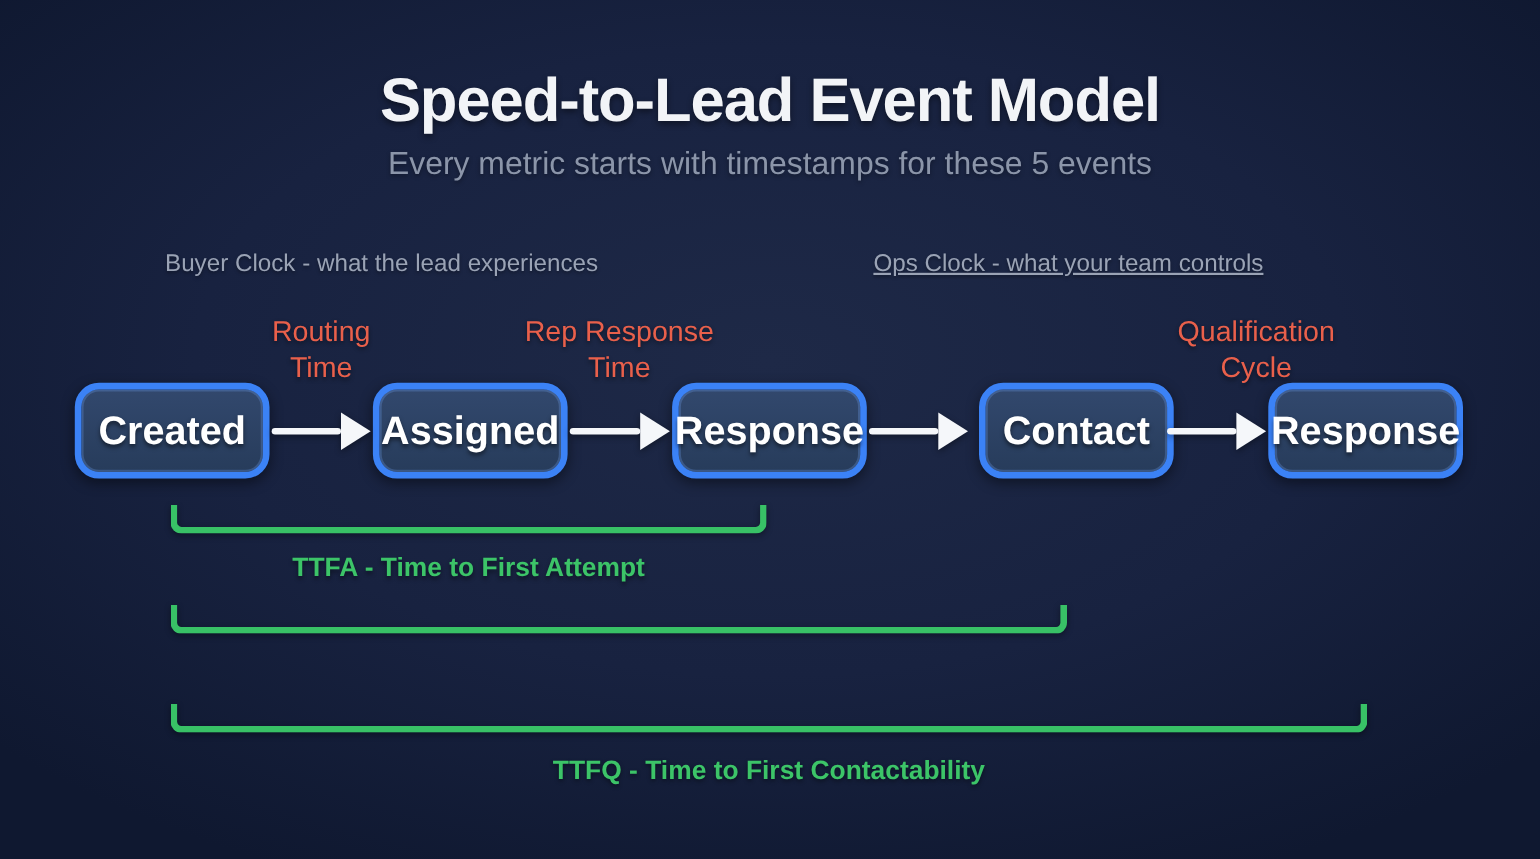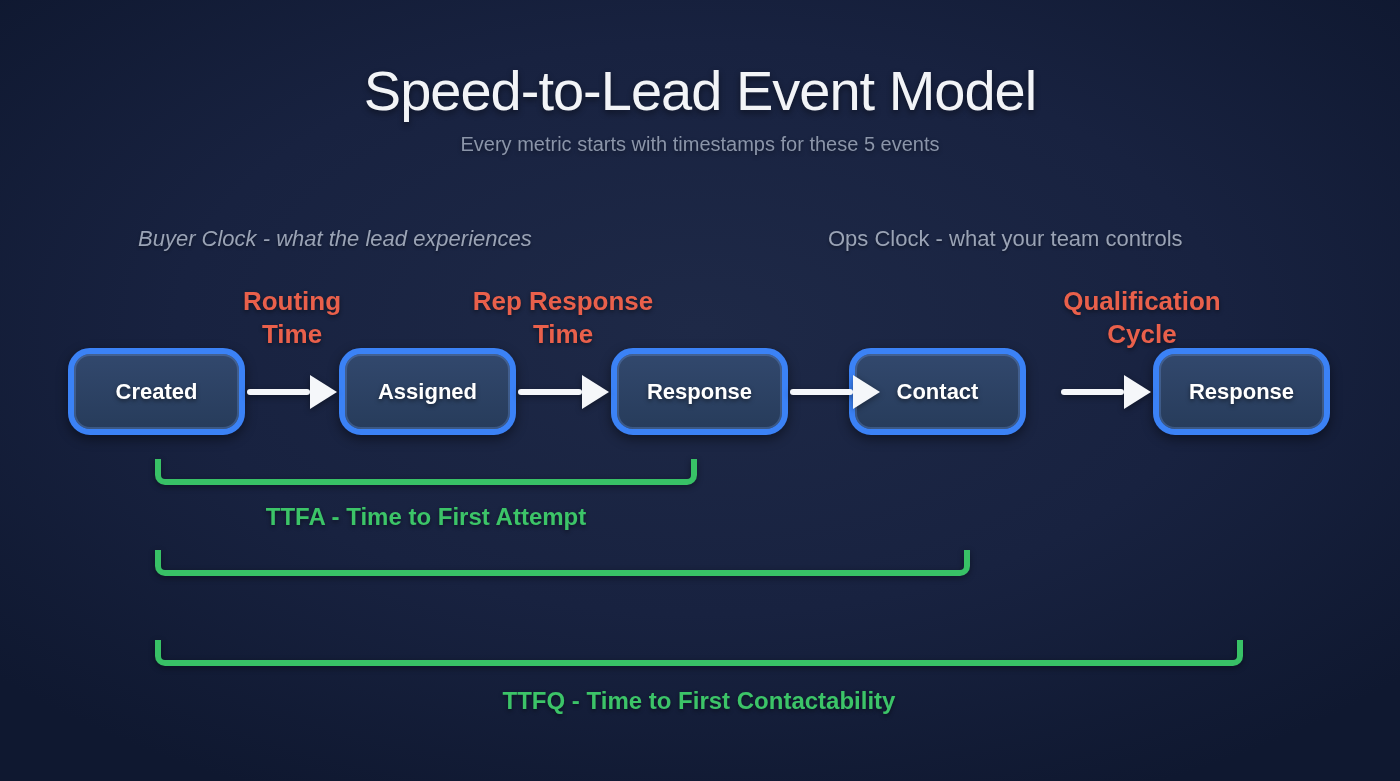--- a/index.html
+++ b/index.html
@@ -16,63 +16,63 @@
     background: radial-gradient(ellipse 950px 520px at 50% 42%, #1e2947 0%, #182240 55%, #0f1830 100%);
     overflow: hidden;
   }
 
   
   .title {
     position: absolute;
     top: 58px; left: 0; width: 100%;
     text-align: center;
     font-size: 56px;
-    font-weight: normal;
+    font-weight: bold;
     letter-spacing: -1px;
     color: #f2f4f7;
     text-shadow: 0 3px 6px rgba(0,0,0,0.45);
   }
   .subtitle {
     position: absolute;
     top: 133px; left: 0; width: 100%;
     text-align: center;
-    font-size: 20px;
+    font-size: 29px;
     font-weight: 400;
     color: #8b95a9;
     text-shadow: 0 2px 4px rgba(0,0,0,0.35);
   }
 
   
   .clock-label {
     position: absolute;
     top: 226px;
     font-size: 22px;
     color: #9aa3b5;
     text-shadow: 0 2px 3px rgba(0,0,0,0.35);
     white-space: nowrap;
   }
-  .clock-buyer { left: 138px; font-style: italic; }
-  .clock-ops   { left: 828px; }
+  .clock-buyer { left: 150px; }
+  .clock-ops   { left: 794px; text-decoration: underline; }
 
   
   .node {
     position: absolute;
     top: 348px;
     width: 177px;
     height: 87px;
     background: linear-gradient(180deg, #32486d 0%, #273c5b 100%);
     border: 6px solid #3b82f6;
     border-radius: 22px;
     display: flex;
     align-items: center;
     justify-content: center;
     box-shadow: 0 4px 12px rgba(0,0,0,0.45), inset 0 0 0 2px rgba(120,170,255,0.25);
   }
   .node-label {
-    font-size: 22px;
+    font-size: 36px;
     font-weight: bold;
     color: #ffffff;
     text-shadow: 0 2px 4px rgba(0,0,0,0.5);
     white-space: nowrap;
   }
 
   
   .arrow {
     position: absolute;
     top: 375px;
@@ -94,21 +94,21 @@
     border-bottom: 17px solid transparent;
   }
 
   
   .transition-label {
     position: absolute;
     top: 285px;
     width: 300px;
     text-align: center;
     font-size: 26px;
-    font-weight: bold;
+    font-weight: normal;
     line-height: 33px;
     color: #e9604b;
     white-space: pre-line;
     text-shadow: 0 2px 4px rgba(0,0,0,0.45);
   }
 
   
   .bracket {
     position: absolute;
     height: 26px;
@@ -147,21 +147,21 @@
 
   <div class="node" style="left:68px">
     <span class="node-label">Created</span>
   </div>
   <div class="node" style="left:339px">
     <span class="node-label">Assigned</span>
   </div>
   <div class="node" style="left:611px">
     <span class="node-label">Response</span>
   </div>
-  <div class="node" style="left:849px">
+  <div class="node" style="left:890px">
     <span class="node-label">Contact</span>
   </div>
   <div class="node" style="left:1153px">
     <span class="node-label">Response</span>
   </div>
 
   <div class="arrow" style="left:247px;  width:90px">
     <div class="arrow-shaft"></div>
     <div class="arrow-head"></div>
   </div>

